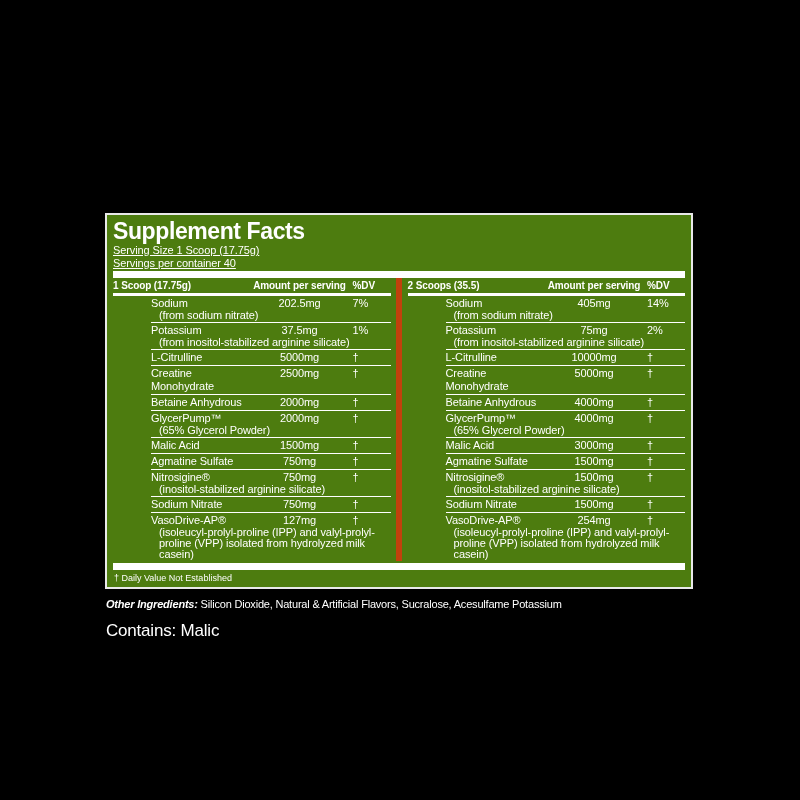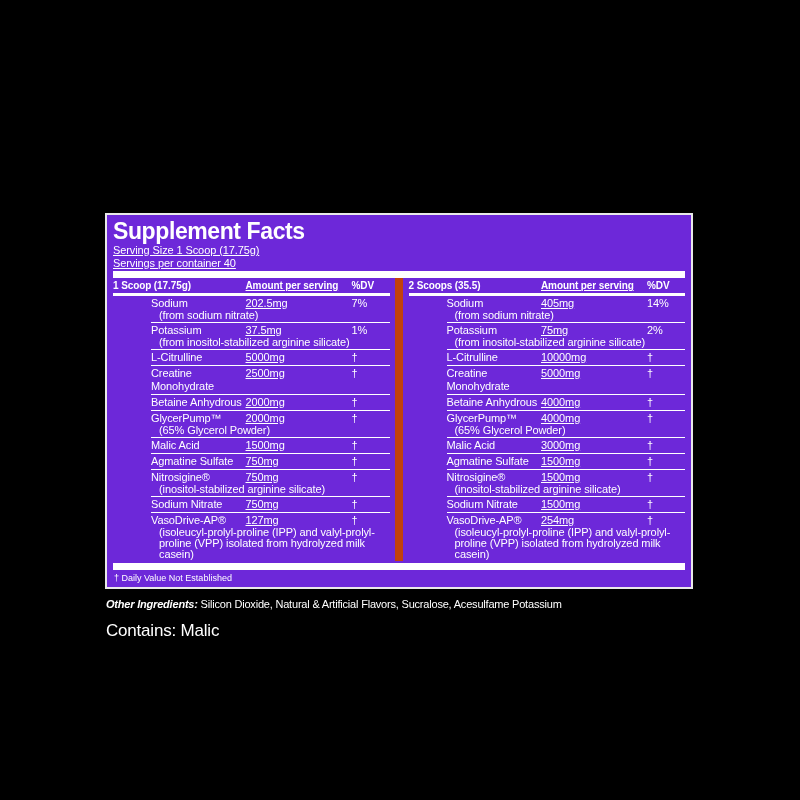--- a/index.html
+++ b/index.html
@@ -14,21 +14,21 @@
   .wrap{
     position:absolute;
     left:105px;
     top:213px;
     width:588px;
   }
   .panel{
     box-sizing:border-box;
     width:100%;
     border:2px solid #e9e9e9;
-    background:#6d28d9;
+    background:#4d7c0f;
     padding:4px 6px 2px 6px;
   }
   .title{
     font-size:23px;
     font-weight:700;
     letter-spacing:-0.4px;
     line-height:25px;
   }
   .serving{
     font-size:11px;
@@ -36,21 +36,21 @@
     letter-spacing:-0.1px;
     text-decoration:underline;
   }
   .bar{
     height:7px;
     background:#fff;
     margin-top:2px;
   }
   .columns{display:flex;}
   .column{flex:1;min-width:0;}
-  .column.left{border-right:8px solid #c2410c;padding-right:5px;}
+  .column.left{border-right:6px solid #c2410c;padding-right:5px;}
   .column.right{padding-left:6px;}
   .col-header{
     display:grid;
     grid-template-columns:1fr 106px 38px;
     align-items:end;
     font-size:10px;
     font-weight:700;
     letter-spacing:-0.1px;
     line-height:12px;
     padding:2px 0 1px 0;
@@ -62,21 +62,21 @@
     margin-left:38px;
   }
   .rows .row:last-child{border-bottom:none;}
   .row-main{
     display:grid;
     grid-template-columns:1fr 106px 38px;
     font-size:11px;
     line-height:13px;
     letter-spacing:-0.1px;
   }
-  .amt{text-align:left;text-decoration:underline;}
+  .amt{text-align:center;}
   .dv{text-align:left;padding-right:4px;}
   .row-sub{
     font-size:11px;
     line-height:11px;
     padding-left:8px;
     letter-spacing:-0.1px;
   }
   .footnote{
     font-size:9px;
     line-height:10px;

